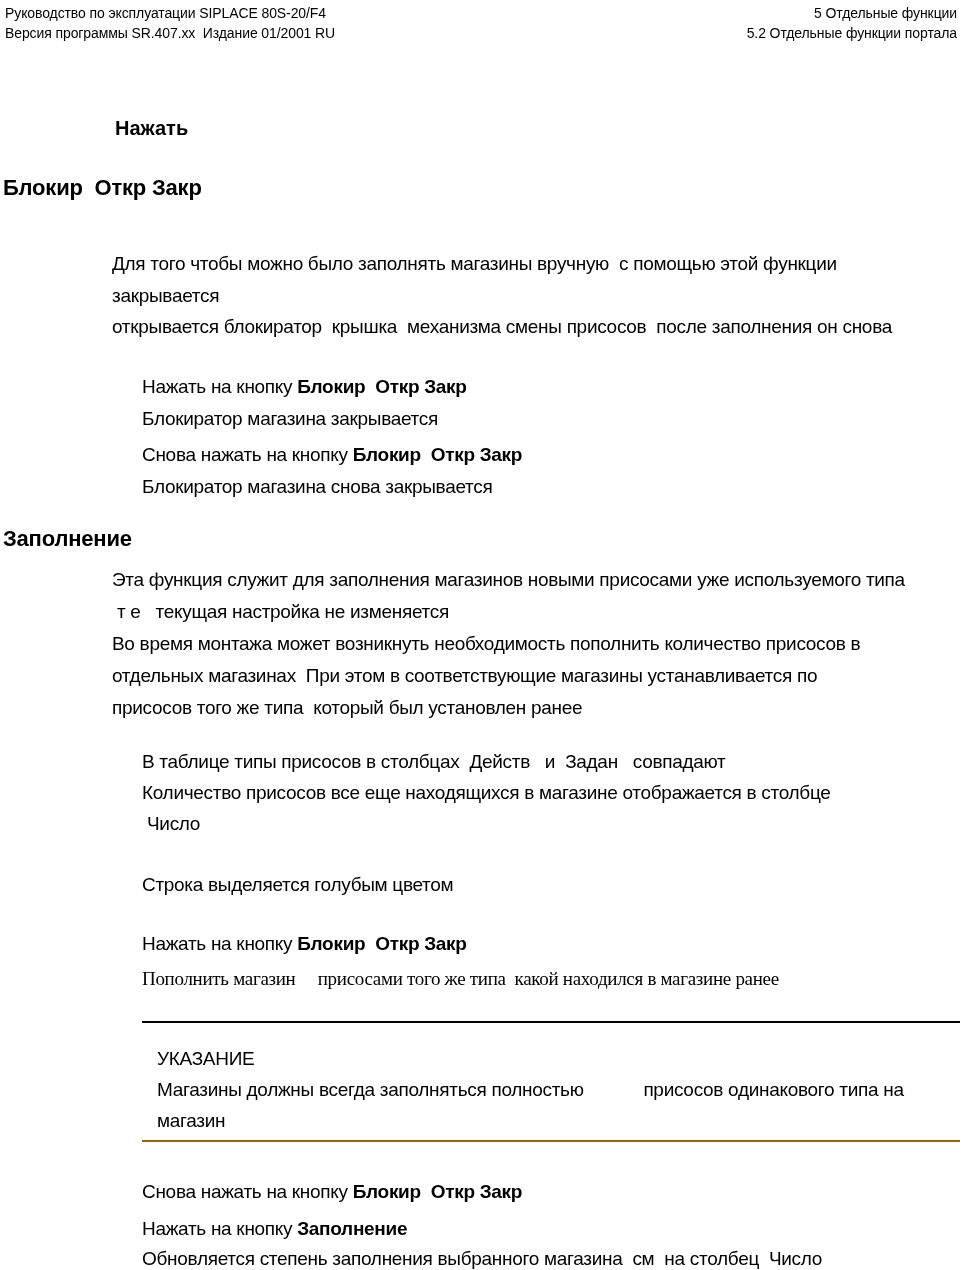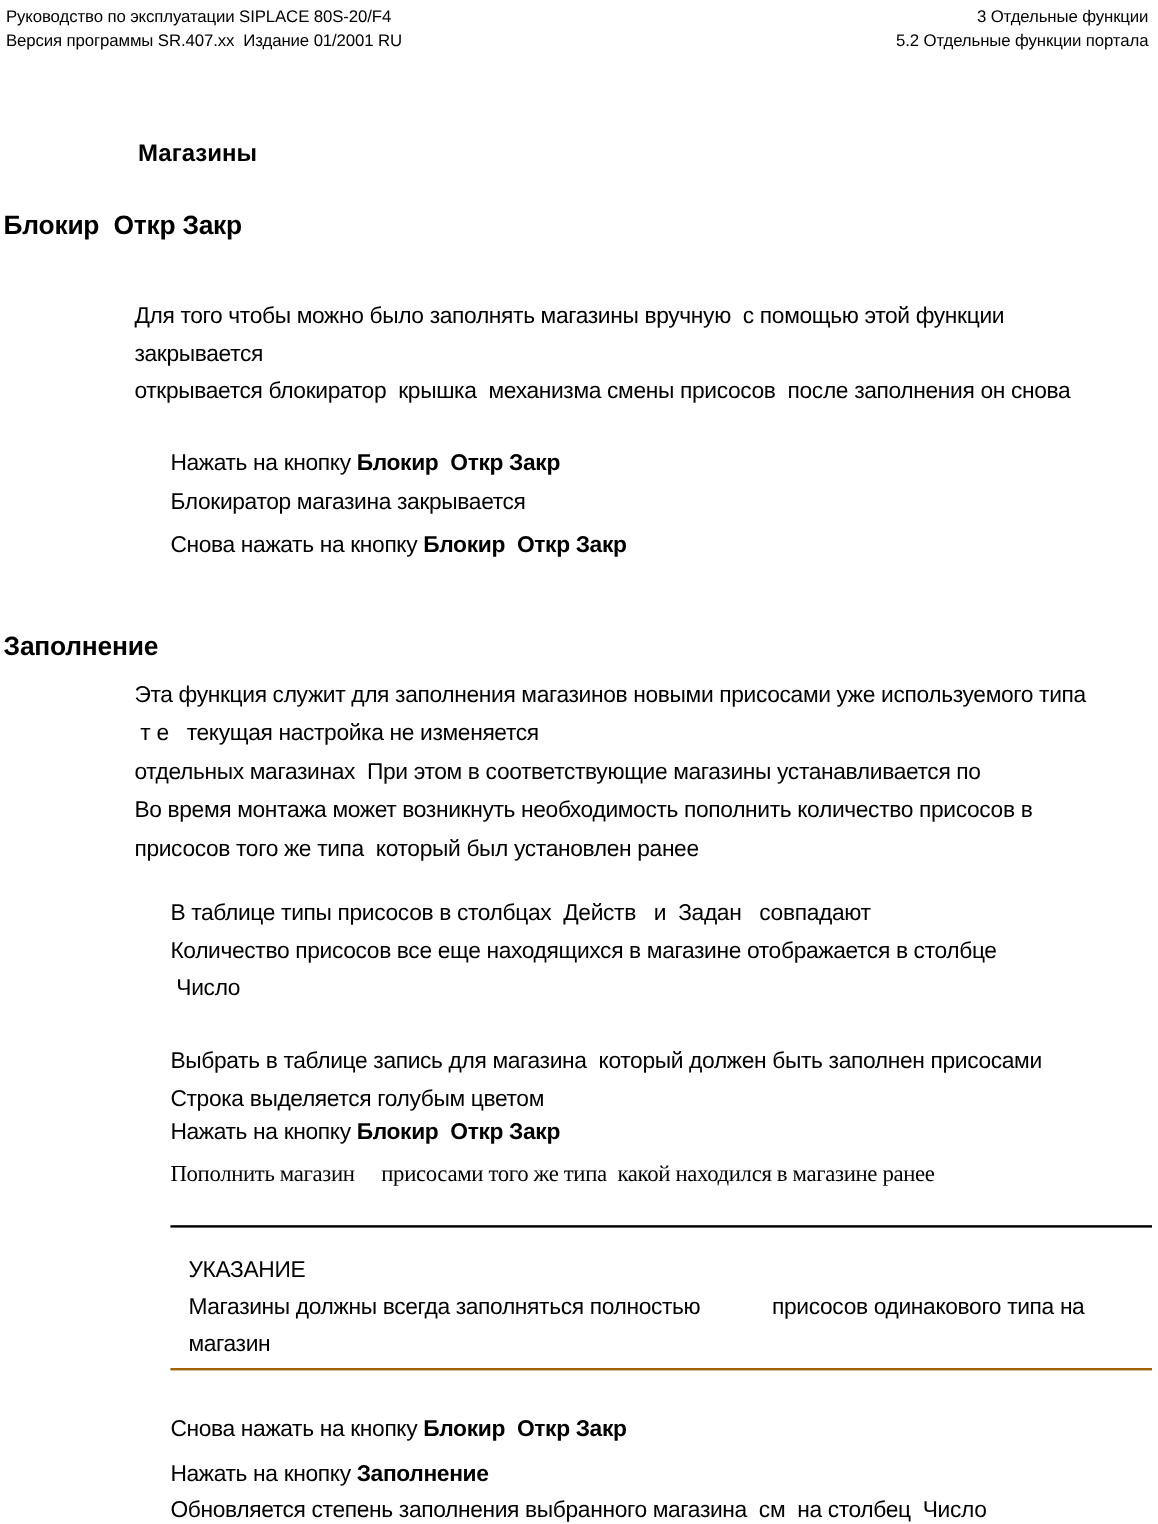--- a/index.html
+++ b/index.html
@@ -64,61 +64,61 @@
   }
 </style>
 </head>
 <body>
 
 <div class="abs hdr" style="top:3px; left:5px;">
   <div class="line">Руководство по эксплуатации SIPLACE 80S-20/F4</div>
   <div class="line">Версия программы SR.407.xx  Издание 01/2001 RU</div>
 </div>
 <div class="abs hdr hdr-right" style="top:3px; right:8px;">
-  <div class="line">3 Отдельные функции</div>
+  <div class="line">5 Отдельные функции</div>
   <div class="line">5.2 Отдельные функции портала</div>
 </div>
 
-<div class="abs functions-label" style="top:117px; left:115px;">Магазины</div>
+<div class="abs functions-label" style="top:117px; left:115px;">Нажать</div>
 
 <div class="abs margin-heading" style="top:175px; left:3px;">Блокир  Откр Закр</div>
 
 <div class="abs body-block lh315" style="top:248px; left:112px;">
   <div class="line">Для того чтобы можно было заполнять магазины вручную  с помощью этой функции</div>
   <div class="line">закрывается</div>
   <div class="line">открывается блокиратор  крышка  механизма смены присосов  после заполнения он снова</div>
 </div>
 
 <div class="abs body-block lh32" style="top:371px; left:142px;">
   <div class="line"><span>Нажать на кнопку </span><span class="b">Блокир  Откр Закр</span></div>
   <div class="line">Блокиратор магазина закрывается</div>
 </div>
 
 <div class="abs body-block lh32" style="top:439px; left:142px;">
   <div class="line"><span>Снова нажать на кнопку </span><span class="b">Блокир  Откр Закр</span></div>
+  <div class="line">Блокиратор магазина снова закрывается</div>
 </div>
 
 <div class="abs margin-heading" style="top:526px; left:3px;">Заполнение</div>
 
 <div class="abs body-block lh32" style="top:564px; left:112px;">
   <div class="line">Эта функция служит для заполнения магазинов новыми присосами уже используемого типа</div>
   <div class="line"> т е   текущая настройка не изменяется</div>
+  <div class="line">Во время монтажа может возникнуть необходимость пополнить количество присосов в</div>
   <div class="line">отдельных магазинах  При этом в соответствующие магазины устанавливается по</div>
-  <div class="line">Во время монтажа может возникнуть необходимость пополнить количество присосов в</div>
   <div class="line">присосов того же типа  который был установлен ранее</div>
 </div>
 
 <div class="abs body-block lh31" style="top:734px; left:142px;margin-top:12px;">
   <div class="line">В таблице типы присосов в столбцах  Действ   и  Задан   совпадают</div>
   <div class="line">Количество присосов все еще находящихся в магазине отображается в столбце</div>
   <div class="line"> Число</div>
 </div>
 
 <div class="abs body-block lh32" style="top:869px; left:142px;">
-  <div class="line">Выбрать в таблице запись для магазина  который должен быть заполнен присосами</div>
   <div class="line">Строка выделяется голубым цветом</div>
 </div>
 
 <div class="abs body-block" style="top:933px; left:142px;">
   <div class="line"><span>Нажать на кнопку </span><span class="b">Блокир  Откр Закр</span></div>
 </div>
 
 <div class="abs body-block" style="top:968px; left:142px;font-family:Liberation Serif, serif;">
   <div class="line">Пополнить магазин     присосами того же типа  какой находился в магазине ранее</div>
 </div>

